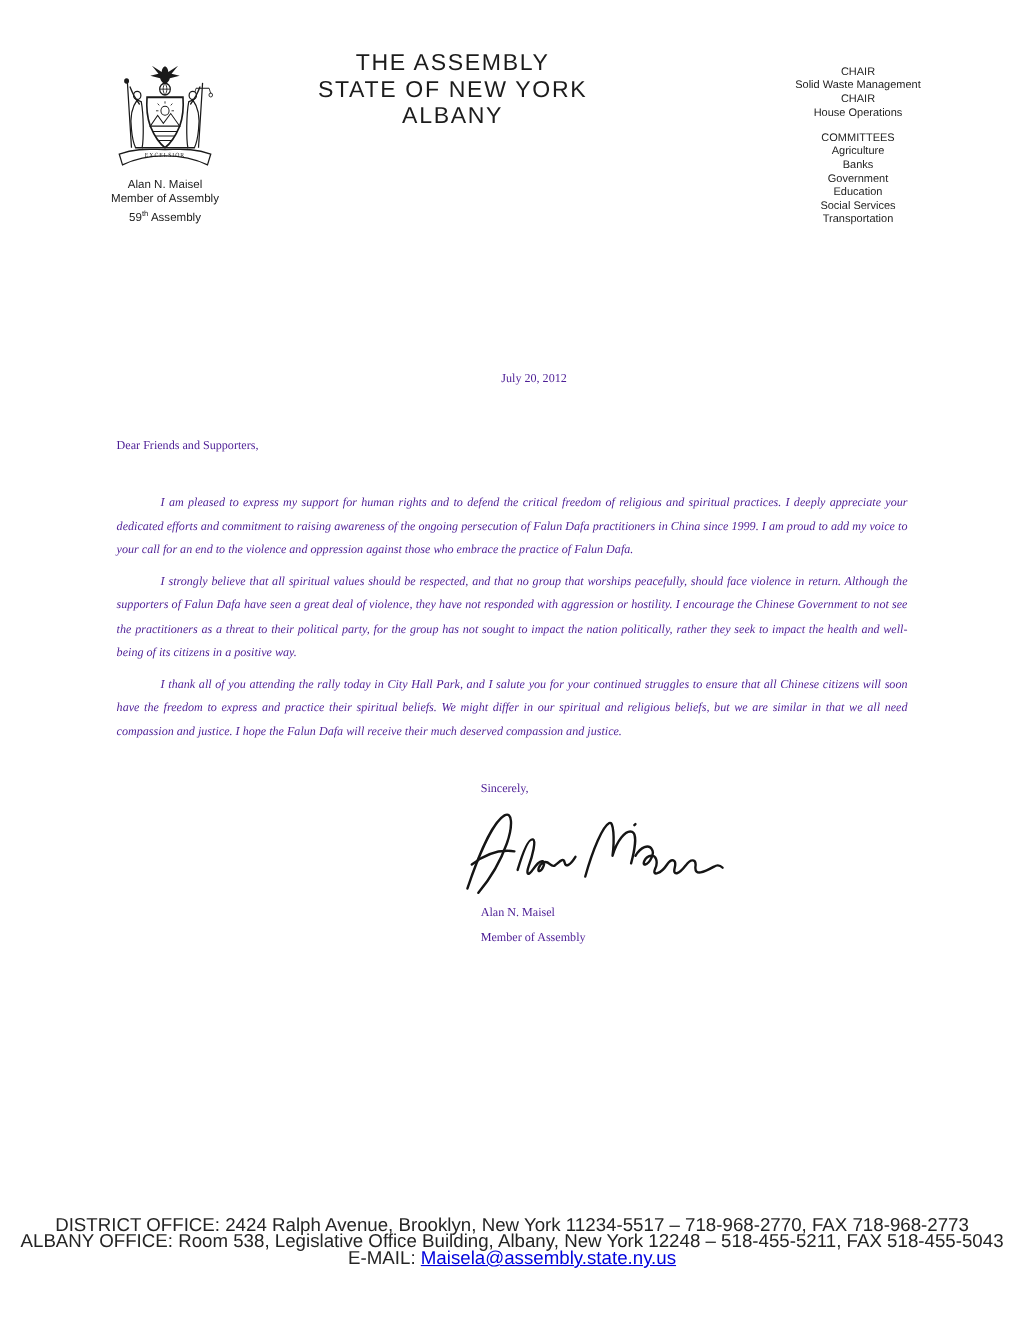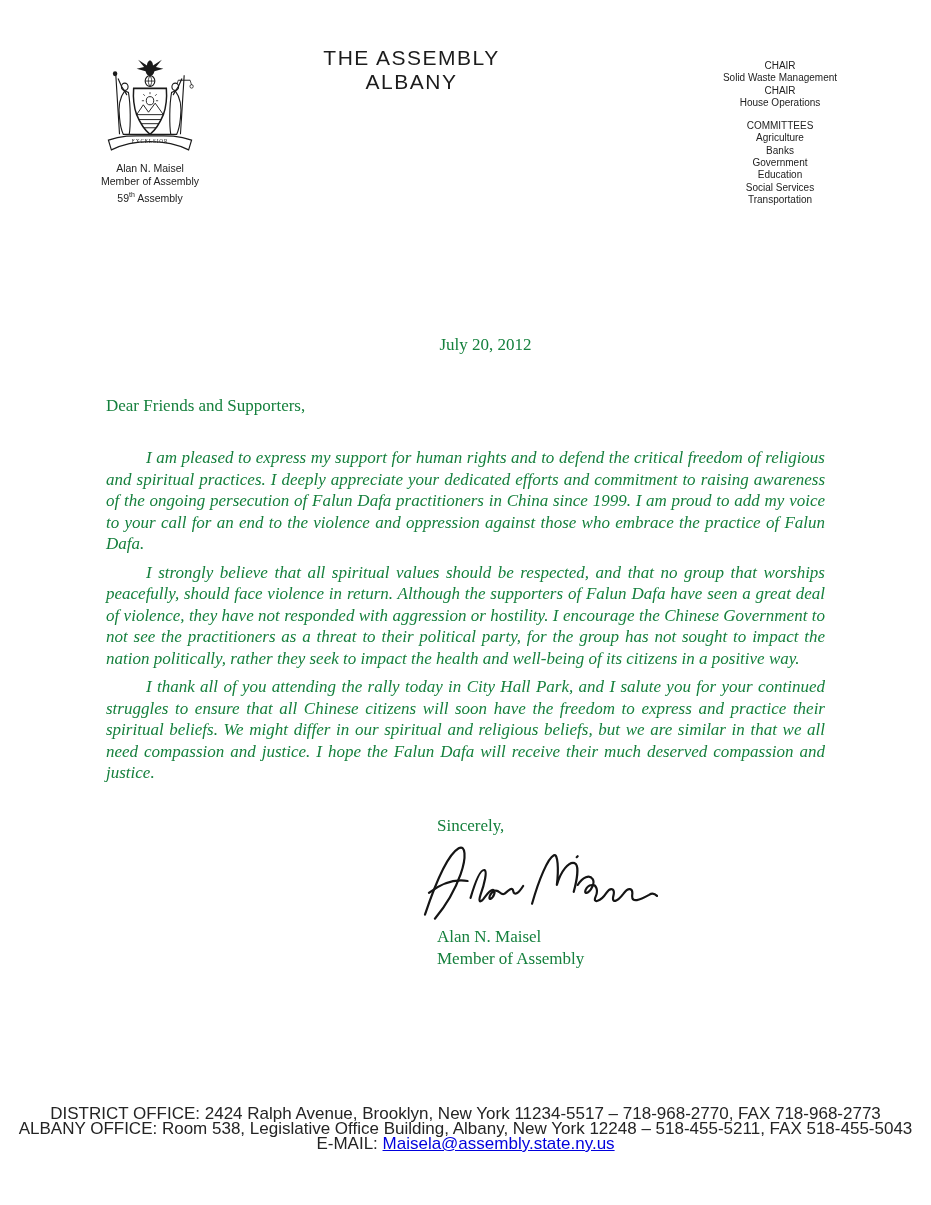--- a/index.html
+++ b/index.html
@@ -25,22 +25,22 @@
   
   .right-block {
     position:absolute; left:655px; top:60px; width:250px; text-align:center;
     font-size:10px; line-height:12.3px; color:#222;
   }
   .right-block .committees-heading { margin-top:11px; }
 
   
   .letter-body {
     position:absolute; left:106px; top:334px; width:719px;
-    font-family:"Liberation Serif", serif; font-size:17px; line-height:21.5px;
-    color:#15803d;
+    font-family:"Liberation Serif", serif; font-size:11px; line-height:21.5px;
+    color:#4c1d95;
   }
   .date-line { text-align:center; position:relative; left:20px; margin-bottom:39px; }
   .salutation { margin-bottom:31px; }
   .letter-body p { text-align:justify; text-indent:40px; margin-bottom:7px;font-style:italic; }
 
   .closing-block { margin-top:31px; margin-left:331px; }
   .closing-word { margin-bottom:5px; }
   .signature-wrap { margin-left:-17px; height:82px; }
   .signer-name { margin-top:3px; line-height:22px; }
   .signer-title { line-height:22px; }
@@ -93,20 +93,21 @@
     </svg>
     <div class="member-lines">
       <div>Alan N. Maisel</div>
       <div>Member of Assembly</div>
       <div><span>59</span><sup>th</sup><span> Assembly</span></div>
     </div>
   </div>
 
   <div class="title-block">
     <div>THE ASSEMBLY</div>
+    <div>STATE OF NEW YORK</div>
     <div>ALBANY</div>
   </div>
 
   <div class="right-block">
     <div>CHAIR</div>
     <div>Solid Waste Management</div>
     <div>CHAIR</div>
     <div>House Operations</div>
     <div class="committees-heading">COMMITTEES</div>
     <div>Agriculture</div>

